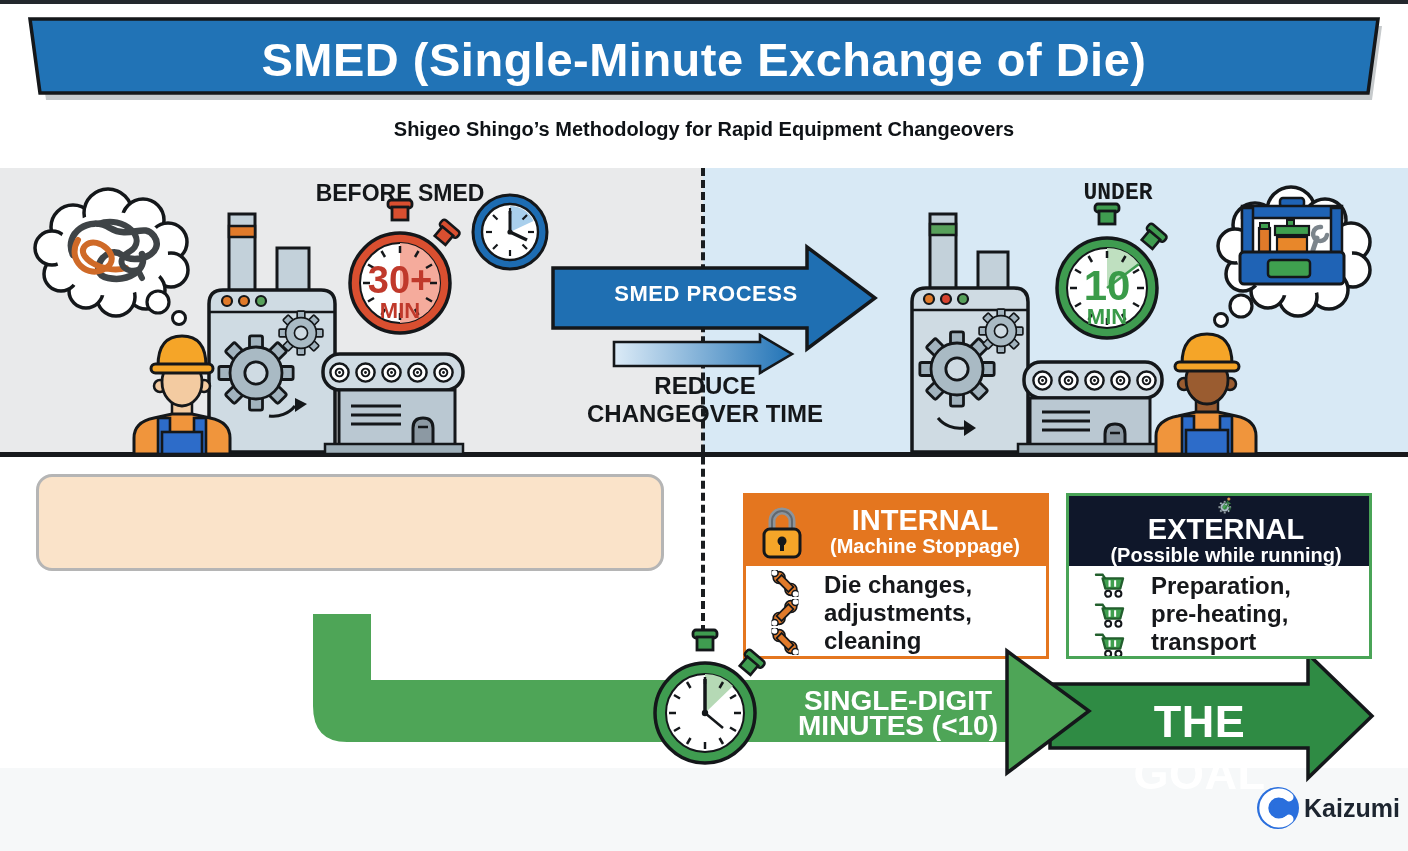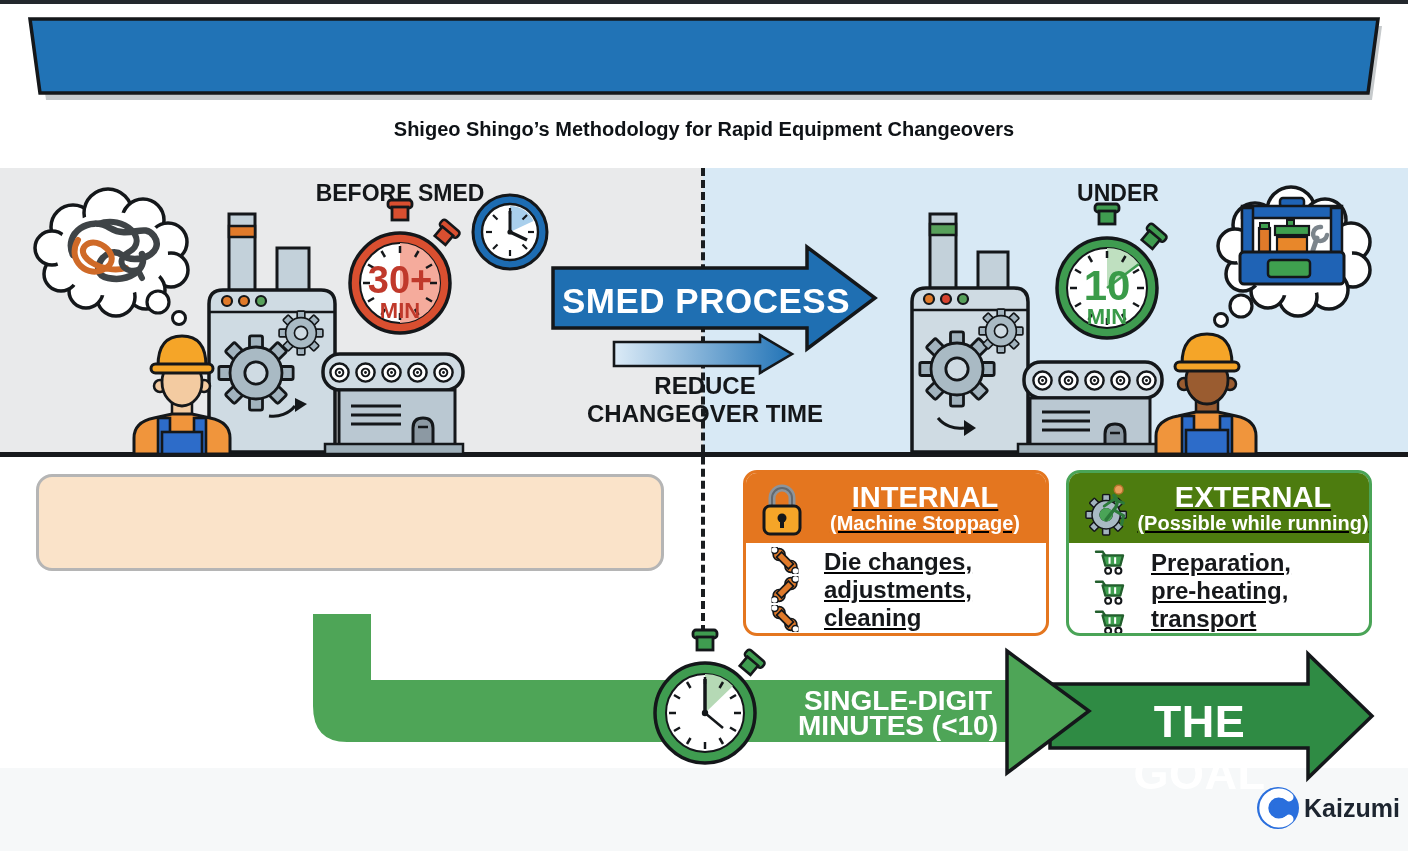--- a/index.html
+++ b/index.html
@@ -16,34 +16,34 @@
   }
   .subtitle{
     left:0;top:118px;width:1408px;color:#0e1216;font-size:20px;font-weight:800;z-index:3;
   }
   .scene-left{left:0;top:168px;width:703px;height:286px;background:#e9eaeb;z-index:0;}
   .scene-right{left:703px;top:168px;width:705px;height:286px;background:#d8e9f5;z-index:0;}
   .floor{left:0;top:452px;width:1408px;height:5px;background:#17191c;z-index:1;}
   .divider{left:701px;top:168px;height:477px;width:0;border-left:4px dashed #1a1d20;z-index:2;}
   .scene-label{font-size:23px;font-weight:800;color:#14171a;z-index:4;}
   .before-label{left:310px;top:180px;width:180px;}
-  .under-label{left:1063px;top:180px;width:110px;}
-  .smed-arrow-label{left:556px;top:281px;width:300px;font-size:35px;font-weight:800;color:#fff;z-index:5;letter-spacing:.5px;}
+  .under-label{left:1063px;top:180px;width:110px;font-family:Liberation Mono, monospace;}
+  .smed-arrow-label{left:556px;top:281px;width:300px;font-size:22px;font-weight:800;color:#fff;z-index:5;letter-spacing:.5px;}
   .reduce-caption{left:563px;top:372px;width:284px;font-size:24px;font-weight:800;color:#14171a;line-height:28px;z-index:4;}
   .peach-box{
     left:36px;top:474px;width:622px;height:91px;background:#fae3c9;
     border:3px solid #b5b5b5;border-radius:16px;z-index:3;
   }
-  .card{position:absolute;top:470px;width:300px;height:160px;background:#fff;border-radius:14px;
-    overflow:hidden;z-index:4;display:flex;flex-direction:column;text-decoration:underline;}
+  .card{position:absolute;top:493px;width:300px;height:160px;background:#fff;border-radius:0;
+    overflow:hidden;z-index:4;display:flex;flex-direction:column;}
   .card.internal{left:743px;border:3px solid #e4761f;}
   .card.external{left:1066px;border:3px solid #4aa457;}
   .card-header{height:70px;display:flex;align-items:center;padding-left:14px;flex:0 0 auto;}
   .card.internal .card-header{background:#e4761f;}
-  .card.external .card-header{background:#4d7c0f;}
+  .card.external .card-header{background:#0f172a;flex-direction:column;}
   .card-header-text{flex:1;display:flex;flex-direction:column;align-items:center;justify-content:center;color:#fff;}
   .card-title{font-size:29px;font-weight:800;line-height:30px;}
   .card-subtitle{font-size:20px;font-weight:700;line-height:22px;}
   .card-body{flex:1;display:flex;align-items:center;padding:4px 8px 4px 24px;}
   .card-icons{display:flex;flex-direction:column;gap:2px;}
   .card-lines{margin-left:24px;font-size:24px;font-weight:800;color:#16181b;line-height:28px;}
   .goal-text-1{left:788px;top:688px;width:220px;font-size:28px;font-weight:800;color:#fff;line-height:25px;z-index:6;}
   .goal-text-2{left:1092px;top:696px;width:215px;font-size:45px;font-weight:800;color:#fff;z-index:6;letter-spacing:.5px;}
   .footer{left:0;top:768px;width:1408px;height:83px;background:#f6f8f9;z-index:2;}
   .brand-text{left:1304px;top:794px;font-size:25px;font-weight:800;color:#1d2530;z-index:3;}
@@ -91,20 +91,21 @@
       </symbol>
     </defs>
   </svg>
 
   <div class="abs top-strip"></div>
 
   <svg class="abs" style="left:20px;top:16px;z-index:2" width="1368" height="94">
     <polygon points="16,10 1362,10 1352,84 26,84" fill="#c6cacc"></polygon>
     <polygon points="10,3 1358,3 1348,77 20,77" fill="#2173b6" stroke="#14171a" stroke-width="3.5"></polygon>
   </svg>
+  <div class="abs ctr banner-text">SMED (Single-Minute Exchange of Die)</div>
   <div class="abs ctr subtitle">Shigeo Shingo’s Methodology for Rapid Equipment Changeovers</div>
 
   <div class="abs scene-left"></div>
   <div class="abs scene-right"></div>
   <div class="abs floor"></div>
   <div class="abs divider"></div>
 
   <svg class="abs" style="left:28px;top:180px;z-index:3" width="170" height="150">
     <g fill="#ffffff" stroke="#14171a" stroke-width="3.5">
       <circle cx="45" cy="47" r="22"></circle>

